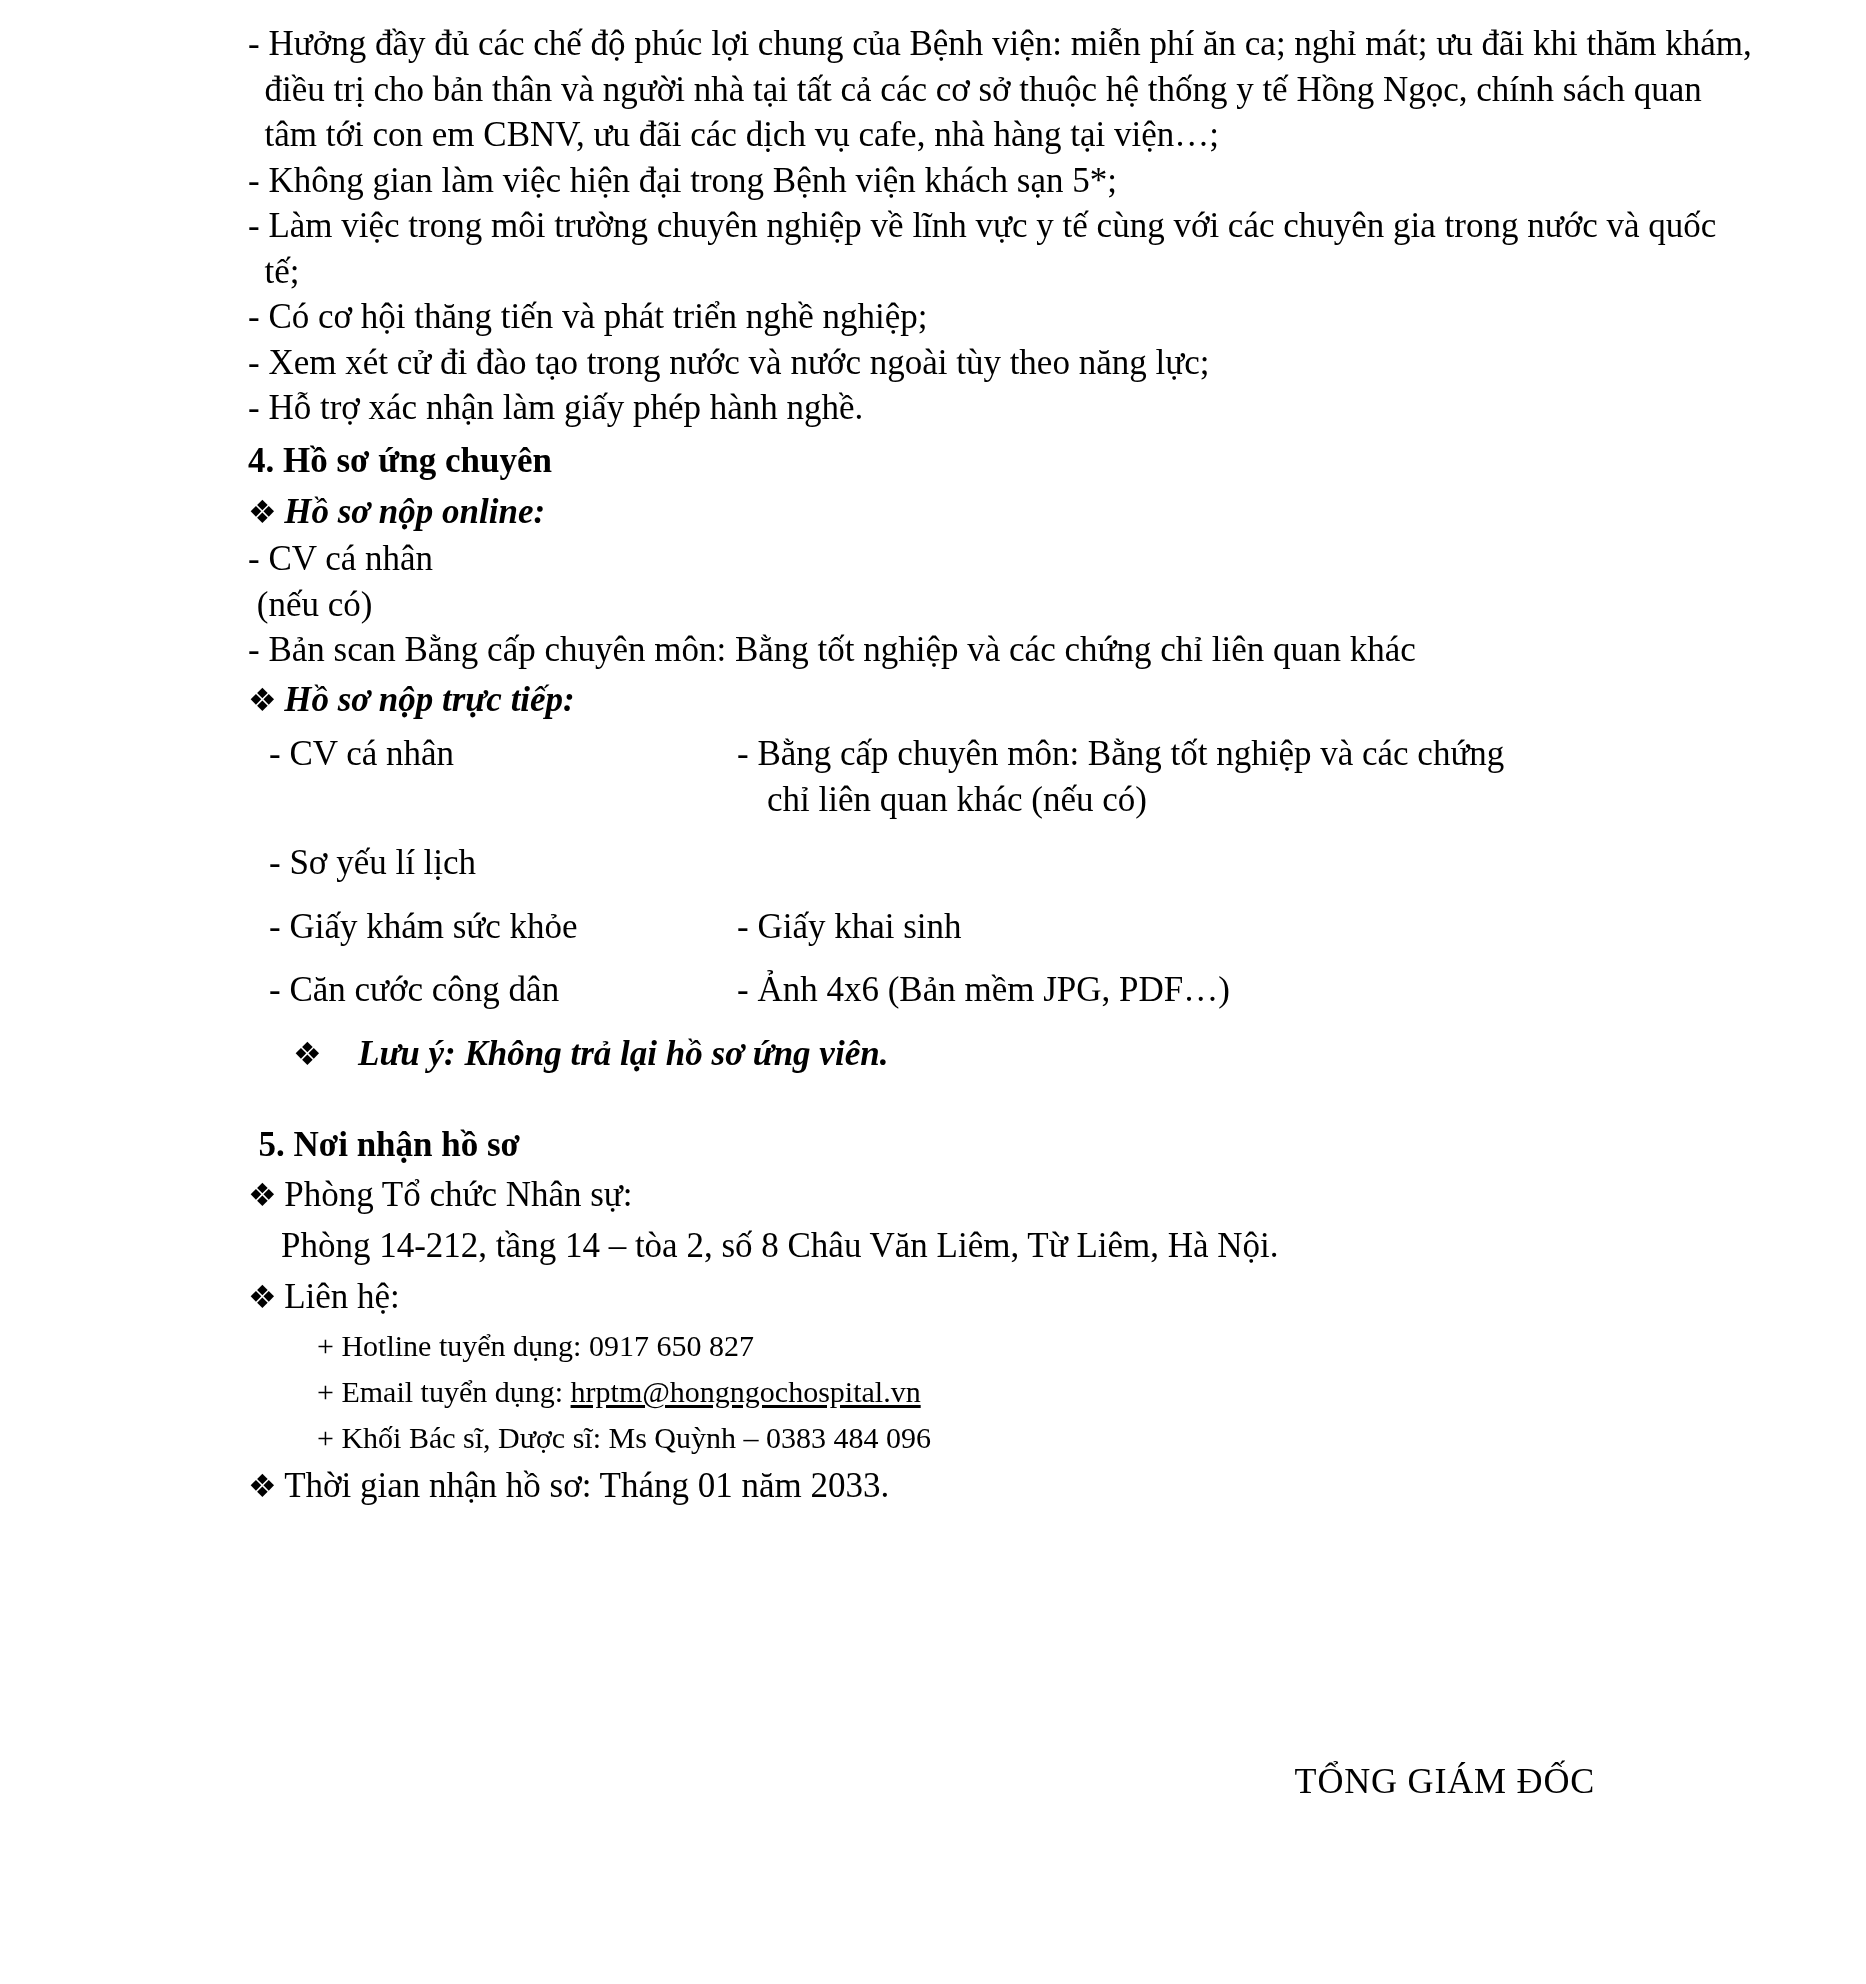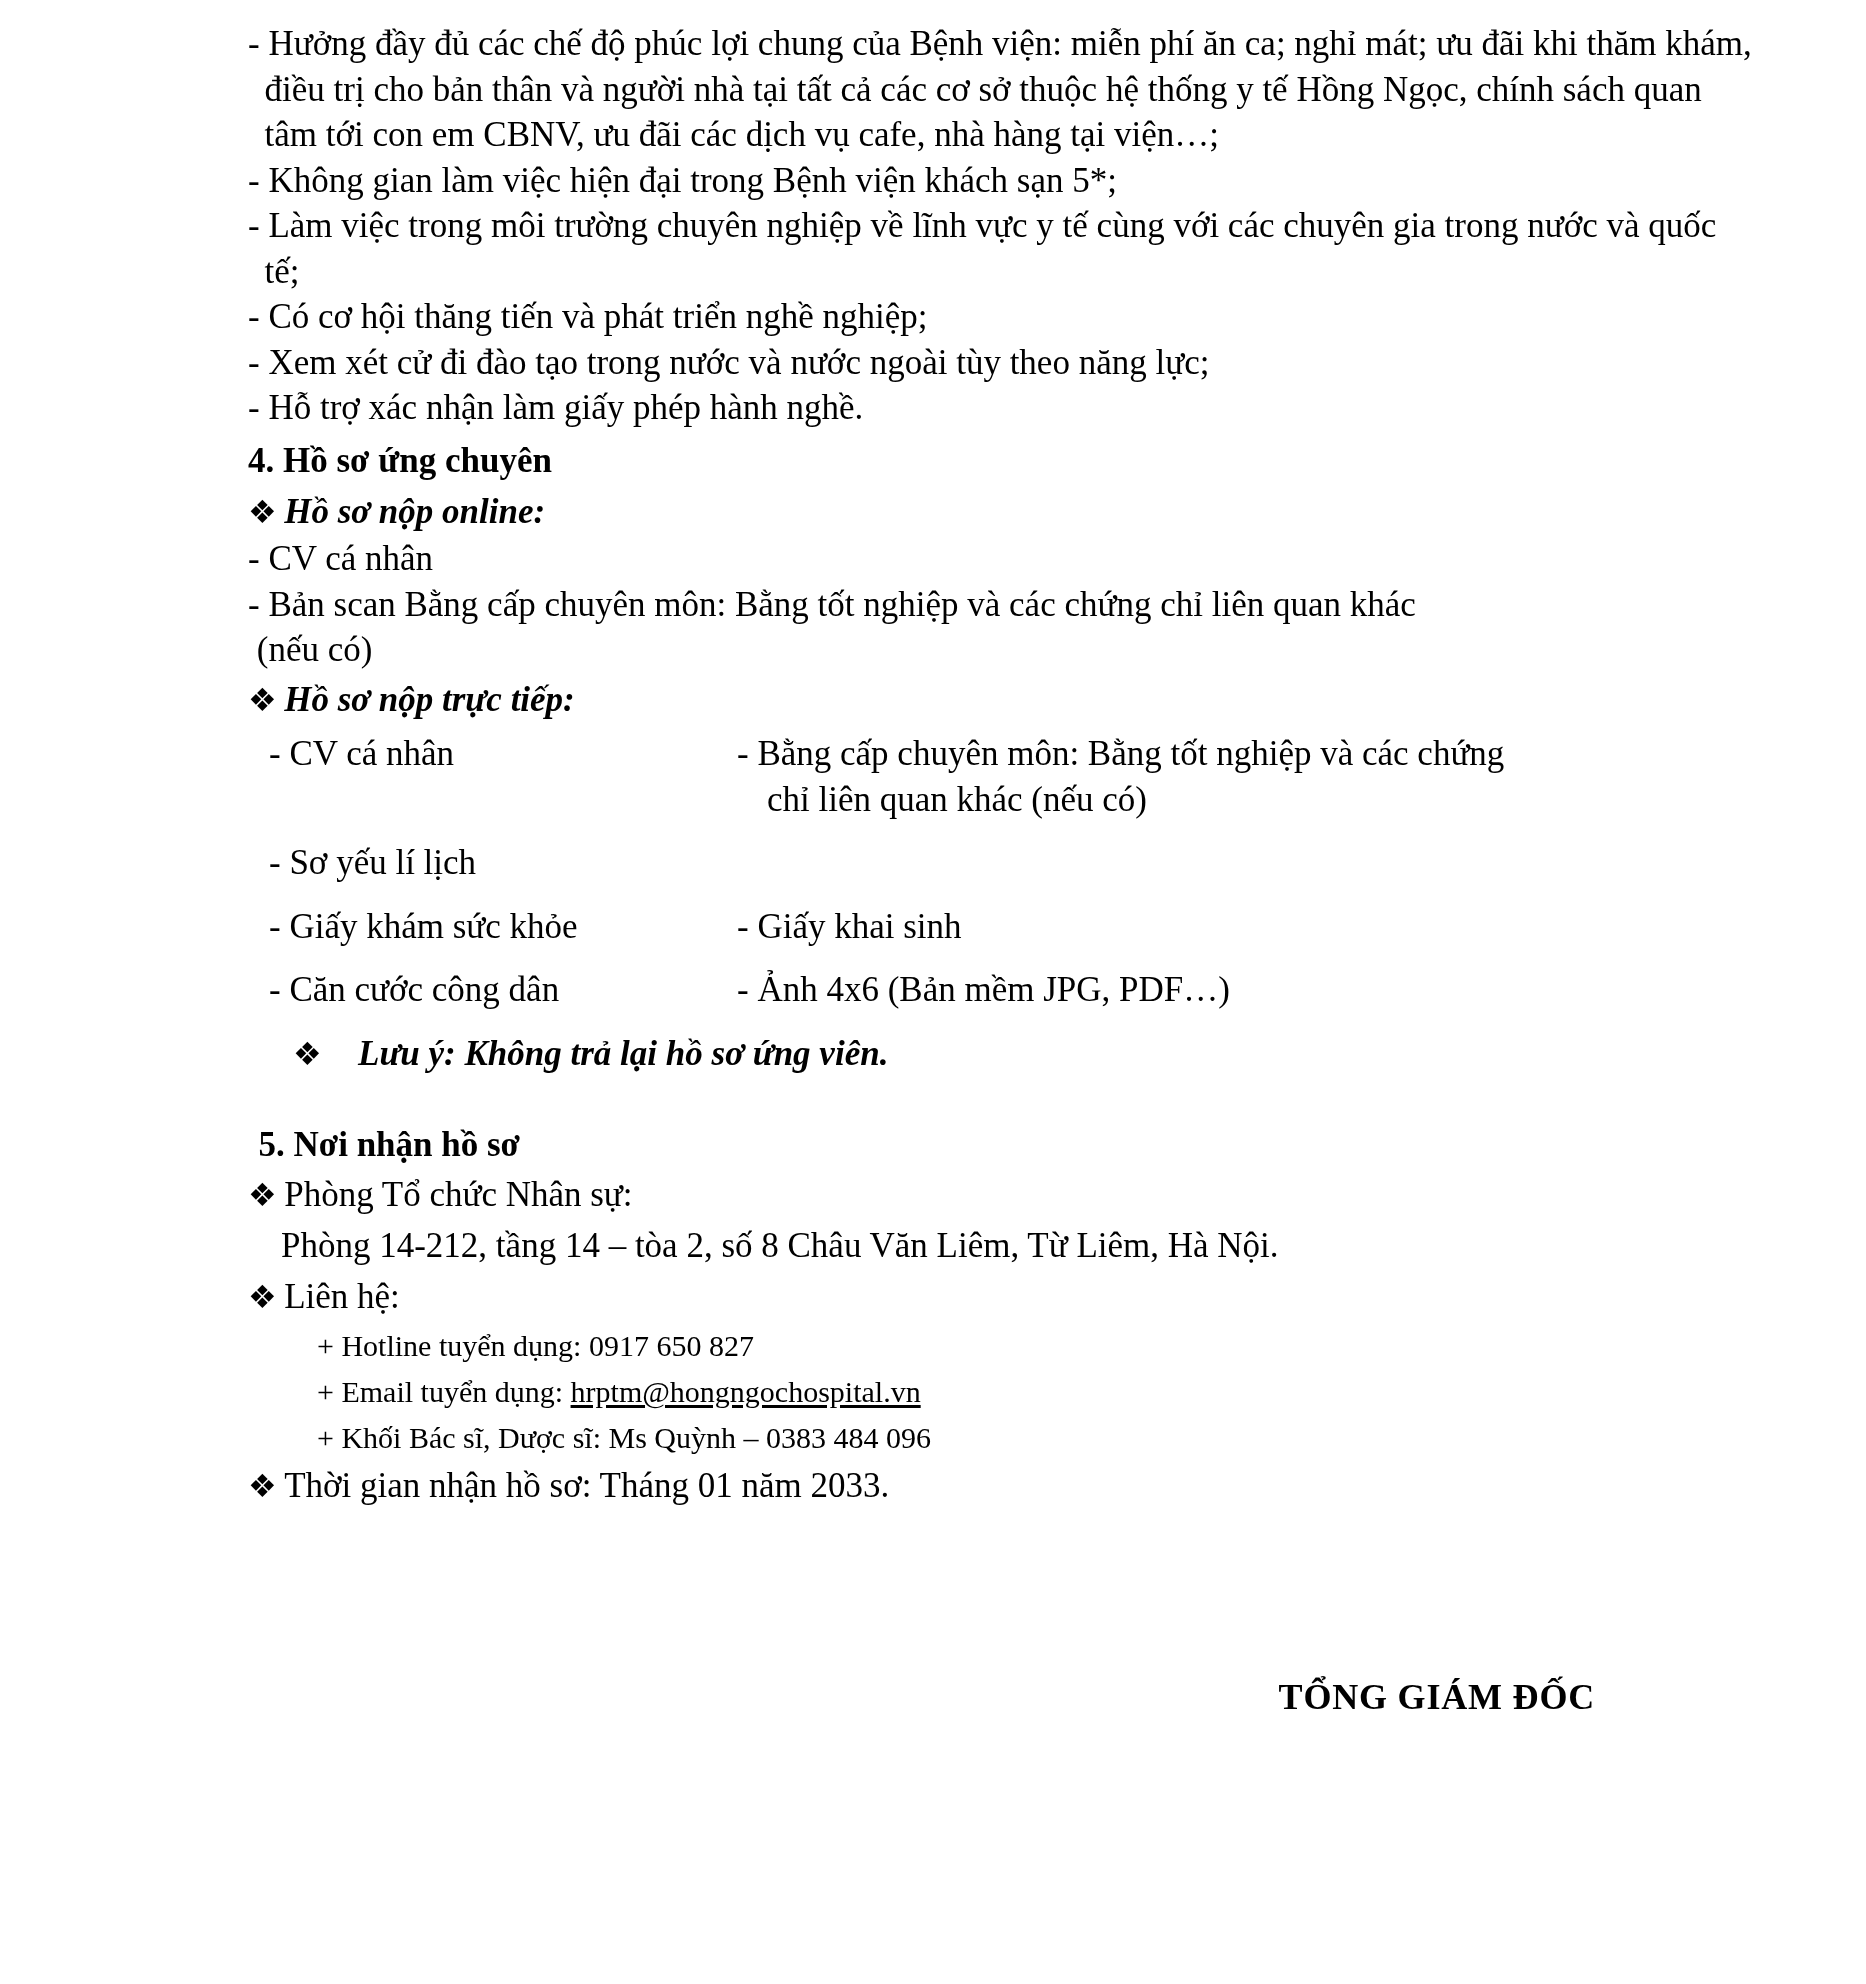--- a/index.html
+++ b/index.html
@@ -149,25 +149,25 @@
   }
   .tc-right .wrap2 {
     display: block;
     padding-left: 30px;
   }
 
   
   .signature {
     position: absolute;
     left: 0;
-    top: 1676px;
+    top: 1760px;
     width: 1595px;
     text-align: right;
     font-size: 36px;
-    font-weight: bold;
+    font-weight: normal;
     letter-spacing: 0.8px;
   }
   .spacer-md { height: 36px; }
 </style>
 </head>
 <body>
 
 <div class="page">
   <div class="content">
 
@@ -182,22 +182,22 @@
       <span class="num">4.</span>
       <span>Hồ sơ ứng chuyên</span>
     </div>
 
     <div class="dia-line bi">
       <span class="bullet">❖</span>
       <span class="txt">Hồ sơ nộp online:</span>
     </div>
 
     <p class="para hang">- CV cá nhân</p>
+    <p class="para"> (nếu có)</p>
     <p class="para hang">- Bản scan Bằng cấp chuyên môn: Bằng tốt nghiệp và các chứng chỉ liên quan khác</p>
-    <p class="para"> (nếu có)</p>
 
     <div class="dia-line bi">
       <span class="bullet">❖</span>
       <span class="txt">Hồ sơ nộp trực tiếp:</span>
     </div>
 
     <div class="two-col">
       <div class="tc-row">
         <div class="tc-left">-  CV cá nhân</div>
         <div class="tc-right">

